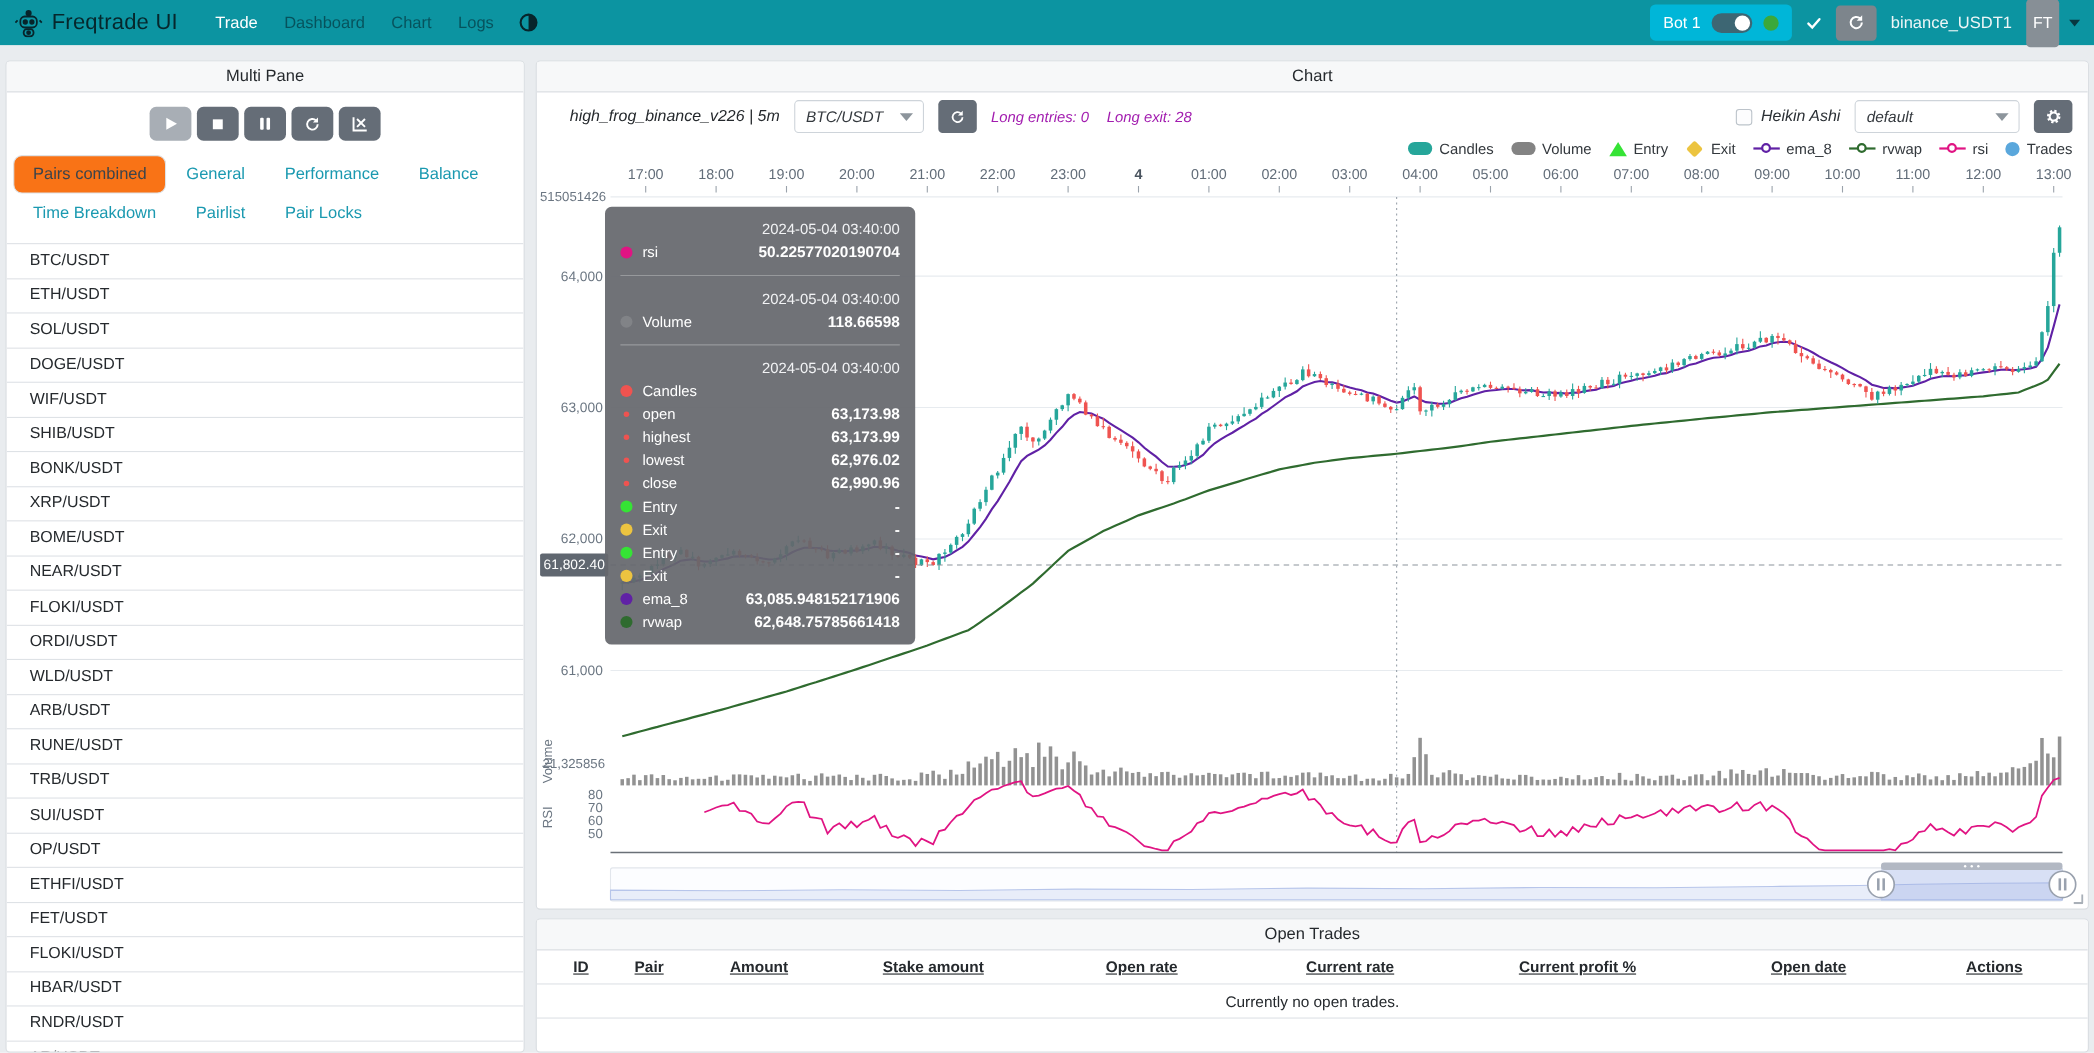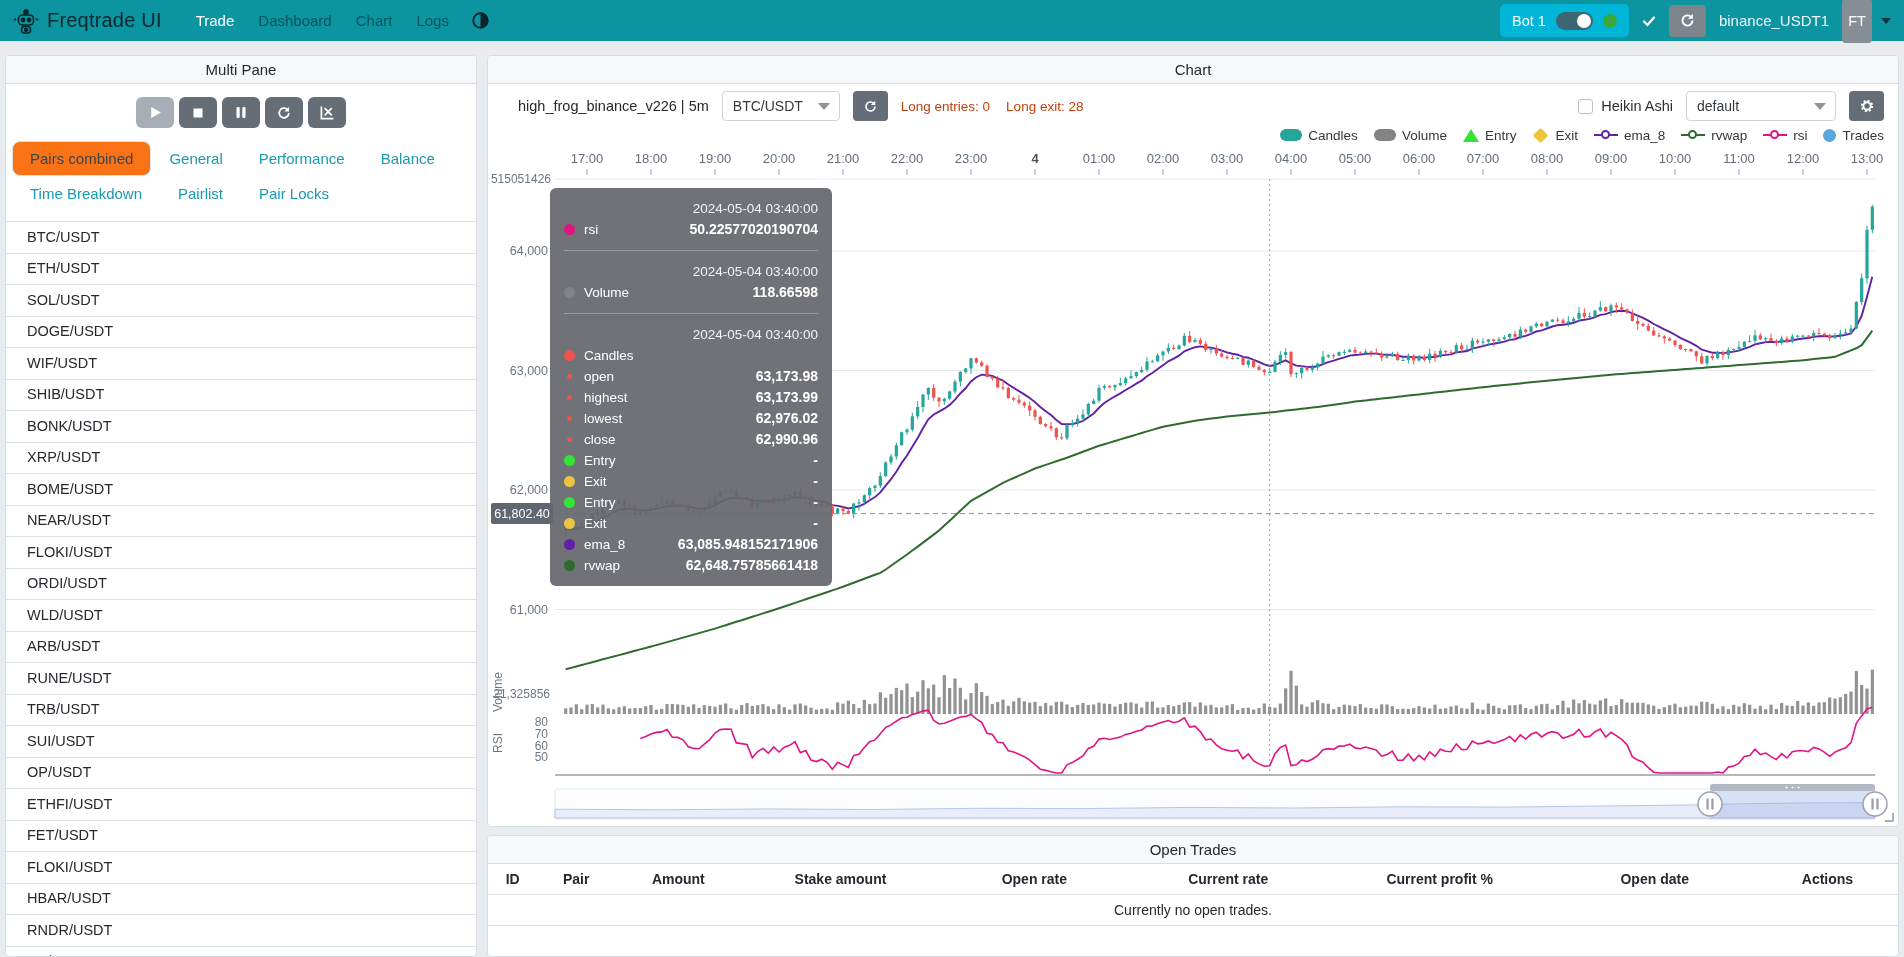--- a/index.html
+++ b/index.html
@@ -38,28 +38,28 @@
   .ctrl.disabled { background:#a8aeb5; }
   .tabs { display:flex; flex-wrap:wrap; padding:4px 6px 10px; align-items:center; }
   .tab { font-size:15px; color:#1a99b0; padding:8px 17px; cursor:pointer; border:1px solid transparent; }
   .tab.active { background:#f97316; border:1px solid #dee2e6; border-radius:8px; color:#3c444b; }
   .pair-list { list-style:none; overflow:hidden; flex:1; }
   .pair-list li { padding:5.5px 21px; border-top:1px solid #dee2e6; font-size:14.5px; line-height:19.5px; color:#25292d; cursor:pointer; }
 
   
   .right-col { flex:1; min-width:0; display:flex; flex-direction:column; gap:8px; }
   .chart-card { height:772px; position:relative; }
-  .toolbar { display:flex; align-items:center; padding:7px 14px 2px 30px; gap:13px; }
+  .toolbar { display:flex; align-items:center; padding:7px 14px 2px 30px; gap:13px;font-style:italic; }
   .strategy-label { font-size:14.5px; color:#25292d; }
   .select { height:30px; border:1px solid #ced4da; border-radius:4px; display:flex; align-items:center; gap:8px; padding:0 9px 0 10px; font-size:14px; color:#34393e; cursor:pointer; background:#fff; }
   .select .chev { width:0; height:0; border-left:6px solid transparent; border-right:6px solid transparent; border-top:7px solid #8d959c; }
   .pair-select { width:118px; justify-content:space-between; }
   .plot-select { width:150px; justify-content:space-between;align-items:center; }
   .btn-gray { width:35px; height:30px; background:#656d77; border:none; border-radius:4px; display:flex; align-items:center; justify-content:center; cursor:pointer; }
-  .entries { font-size:13.5px; color:#c2410c; display:flex; gap:16px; }
+  .entries { font-size:13.5px; color:#a21caf; display:flex; gap:16px; }
   .toolbar-spacer { flex:1; }
   .heikin { display:flex; align-items:center; gap:8px; font-size:14.5px; color:#2b3035; }
   .checkbox { width:15px; height:15px; border:1px solid #bcc3ca; border-radius:3px; background:#fdfdfe; cursor:pointer; }
   .legend-row { display:flex; justify-content:flex-end; align-items:center; gap:16px; padding:2px 14px 2px 0; font-size:13.5px; color:#33383d; height:24px; }
   .legend-item { display:flex; align-items:center; gap:6px; cursor:pointer; }
   .lg-pill { width:22px; height:12px; border-radius:6px; }
   .lg-tri { width:0; height:0; border-left:8px solid transparent; border-right:8px solid transparent; border-bottom:13px solid transparent; }
   .lg-diamond { width:11px; height:11px; transform:rotate(45deg); border-radius:2px; margin:0 3px; }
   .lg-line { position:relative; width:24px; height:11px; }
   .lg-line .bar { position:absolute; left:0; top:4px; width:24px; height:2.6px; }
@@ -76,21 +76,21 @@
   .tt-row { display:flex; align-items:center; gap:9px; line-height:21px; font-size:13.5px; }
   .tt-dot { flex:none; border-radius:50%; }
   .tt-dot.lg { width:11px; height:11px; }
   .tt-dot.sm { width:5px; height:5px; margin:0 3px; }
   .tt-val { margin-left:auto; font-weight:bold; font-size:14px; }
 
   .resize-corner { position:absolute; right:4px; bottom:4px; width:9px; height:9px; border-right:2px solid #a9b0b8; border-bottom:2px solid #a9b0b8; border-bottom-right-radius:2px; }
 
   
   .trades-card { flex:1; display:flex; flex-direction:column; }
-  .trades-header-row { display:grid; grid-template-columns:3.5% 5.5% 9% 14% 13.5% 14% 16% 14.5% 10%; padding:7px 0; border-bottom:1px solid #dee2e6; }
+  .trades-header-row { display:grid; grid-template-columns:3.5% 5.5% 9% 14% 13.5% 14% 16% 14.5% 10%; padding:7px 16px; border-bottom:1px solid #dee2e6;text-decoration:underline; }
   .trades-header-row span { font-size:14px; font-weight:bold; text-align:center; color:#25292d; }
   .trades-empty { text-align:center; font-size:14px; padding:7px 0; border-bottom:1px solid #dee2e6; color:#25292d; }
 </style>
 </head>
 <body>
 
 <nav class="navbar">
   <div class="brand">
     <span>
       <svg width="26" height="26" viewBox="0 0 26 26">

